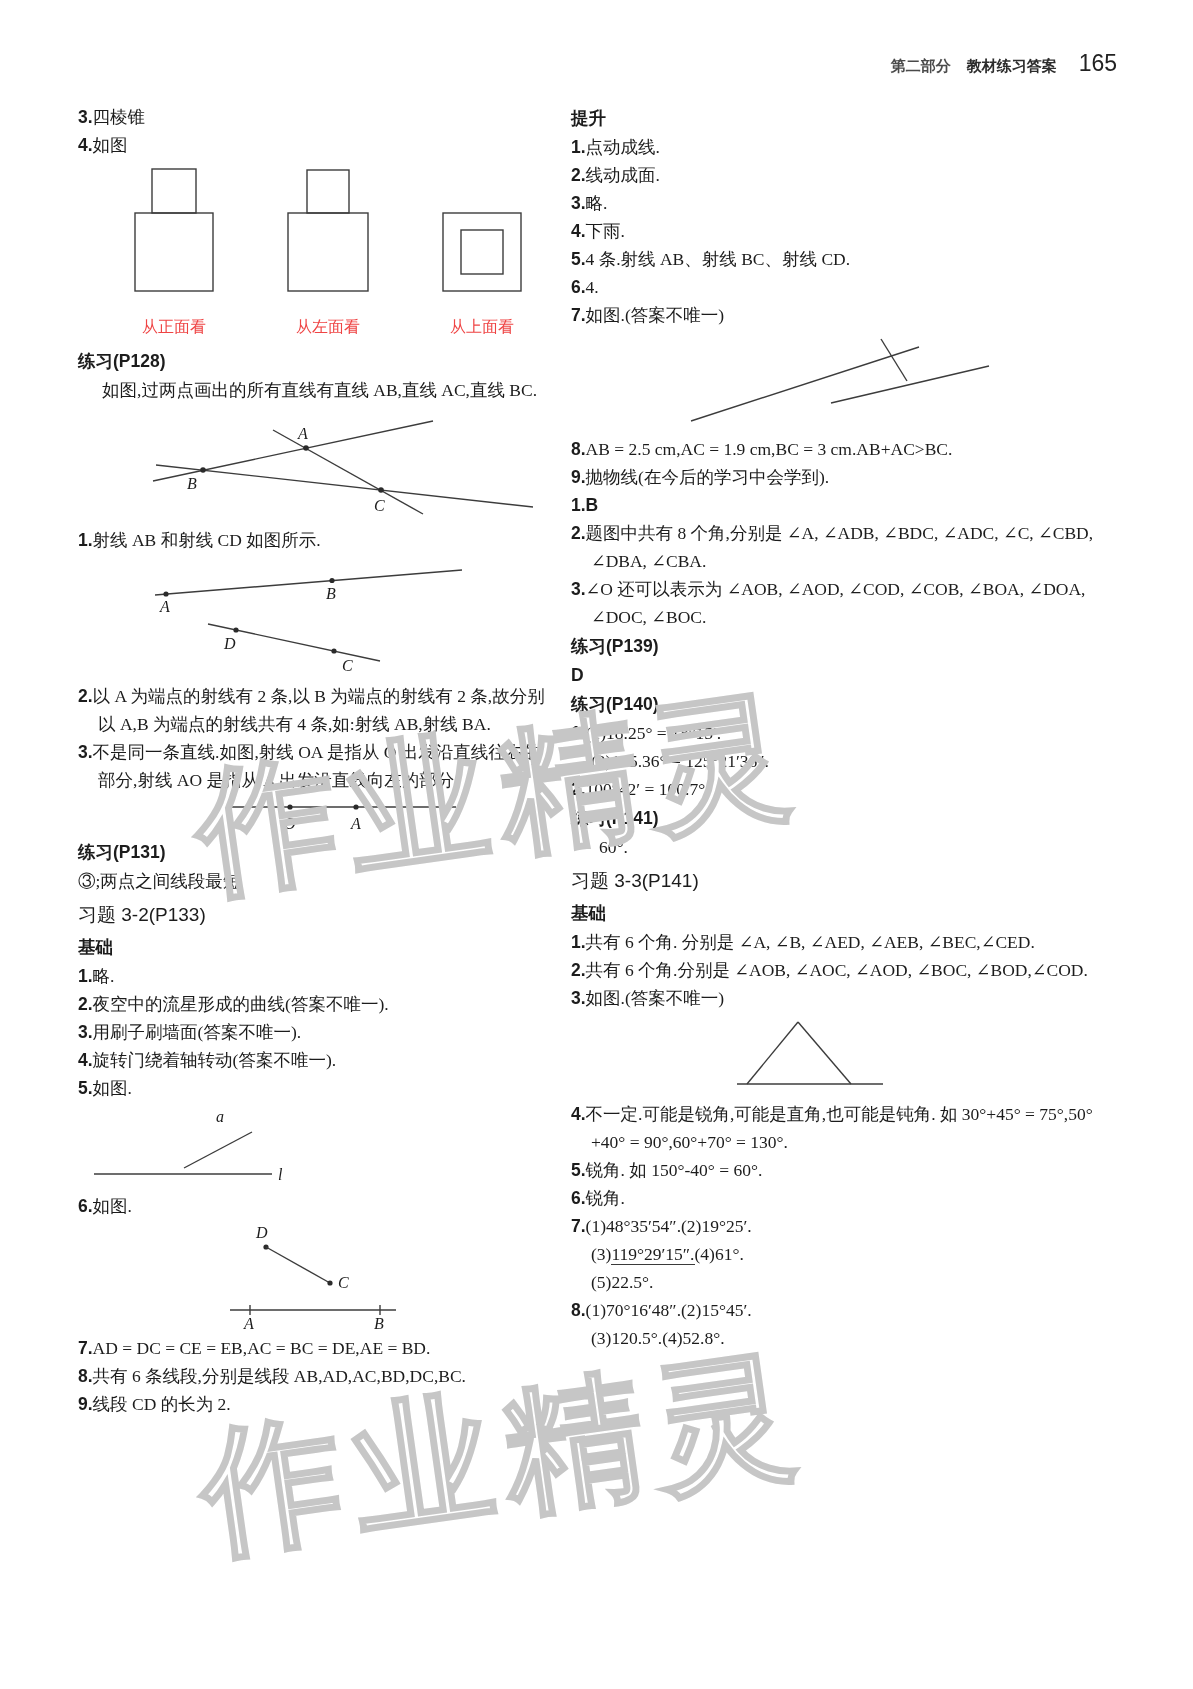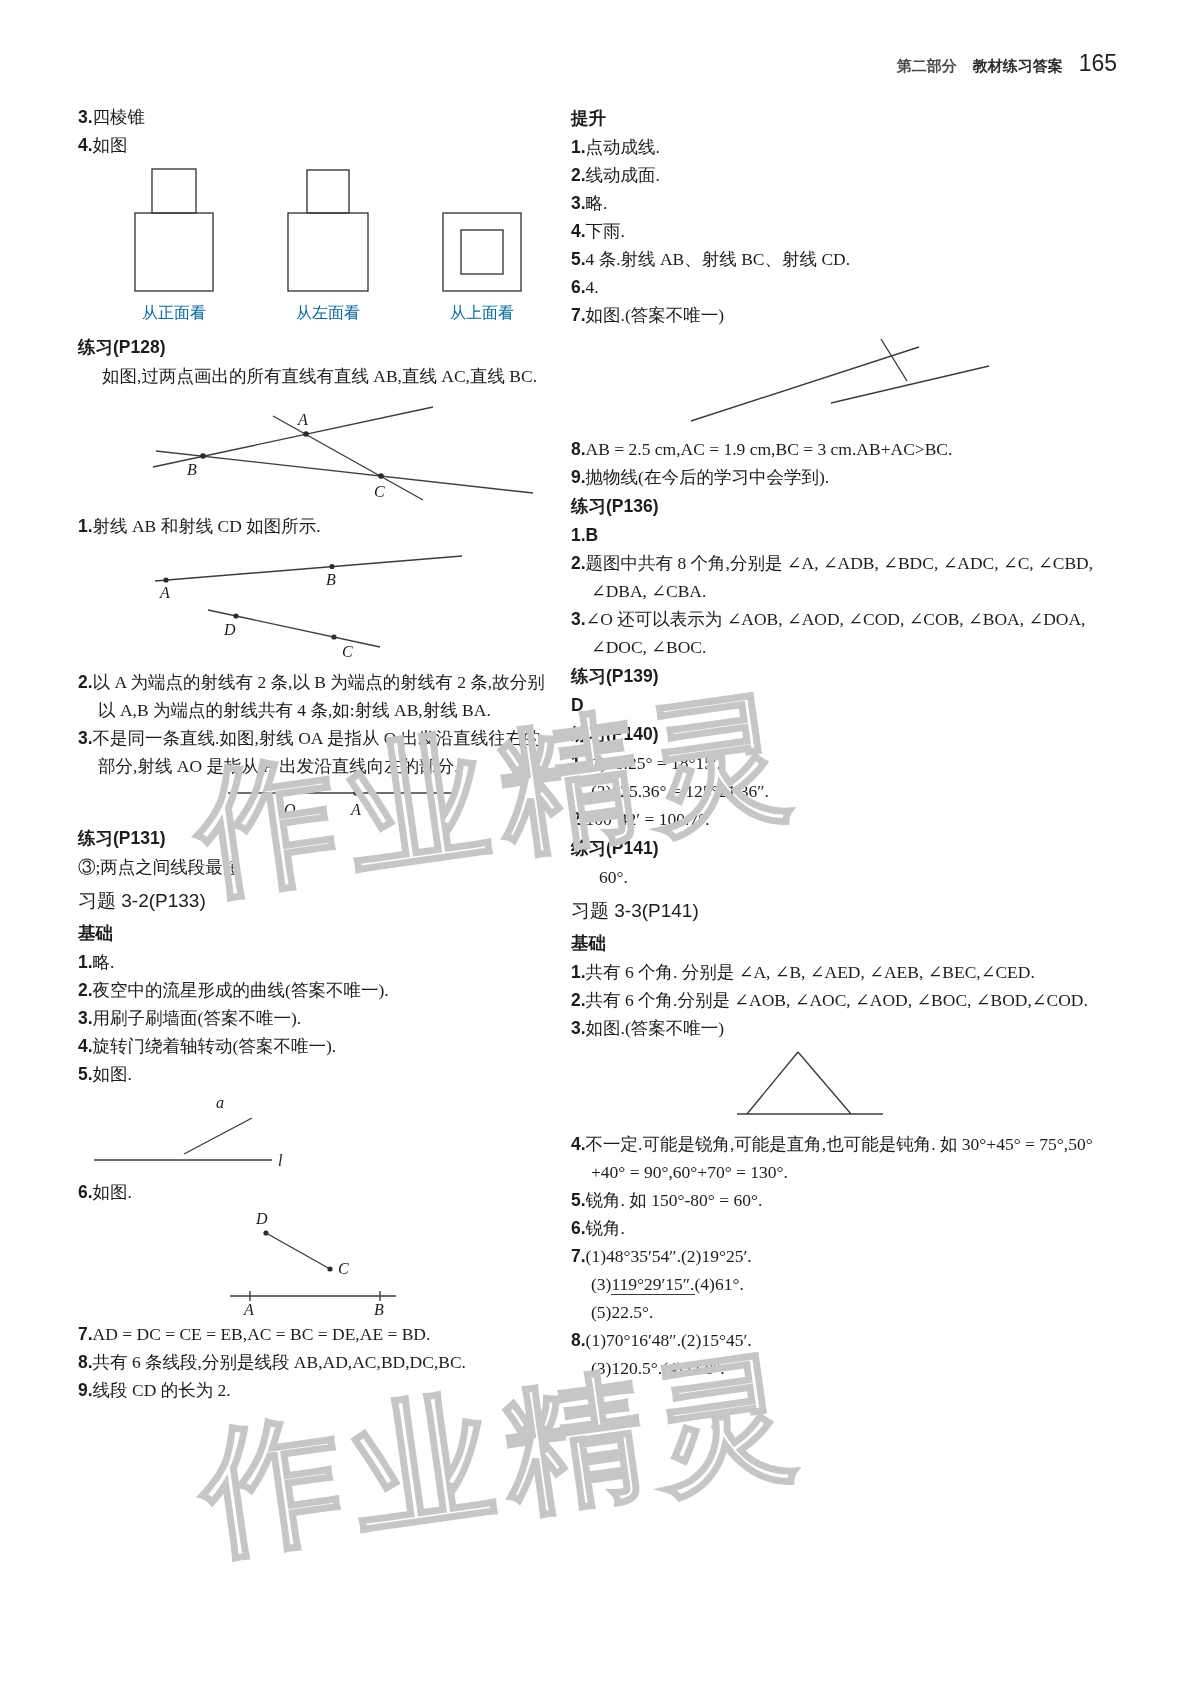--- a/index.html
+++ b/index.html
@@ -10,21 +10,21 @@
     color:#1c1c1c; overflow:hidden;padding-left:22px;
   }
   
   .page-header {
     position:absolute; top:50px; right:76px;
     display:flex; align-items:baseline; gap:16px;
     font-family:"Liberation Sans","DejaVu Sans",sans-serif;
   }
   .ph-section { font-size:15px; font-weight:700; color:#4a4a4a; }
   .ph-title   { font-size:15px; font-weight:700; color:#2c2c2c; }
-  .ph-num     { font-size:23px; font-weight:400; color:#222; }
+  .ph-num     { font-size:23px; font-weight:400; color:#222; margin-left:6px; }
   
   .col { position:absolute; top:103px; font-size:17.5px; line-height:28px; }
   .col-left  { left:78px;  width:472px; }
   .col-right { left:571px; width:552px; }
   
   .item { padding-left:20px; text-indent:-20px; }
   .item .num { font-weight:700; font-family:"Liberation Sans","DejaVu Sans",sans-serif; }
   .item.cont { text-indent:0; }
   .para-ind { padding-left:24px; }
   .h-ex  { font-family:"Liberation Sans","DejaVu Sans",sans-serif; font-weight:700; font-size:17.5px; margin:1px 0; }
@@ -33,21 +33,21 @@
   .ans-line { }
   .bold { font-weight:700; font-family:"Liberation Sans","DejaVu Sans",sans-serif; }
   .underline { border-bottom:1.5px solid #3a3a3a; }
   
   svg.fig { display:block; }
   .ln  { fill:none; stroke:#3c3c3c; stroke-width:1.4; }
   .dot { fill:#2b2b2b; stroke:none; }
   .lbl { font-family:"Liberation Serif","DejaVu Serif",serif; font-style:italic; font-size:16px; fill:#1c1c1c; }
   .views-row { display:flex; gap:58px; margin:8px 0 8px 48px; }
   .view { text-align:center; }
-  .caption { font-size:16px; line-height:24px; margin-top:0; color:#0369a1; }
+  .caption { font-size:16px; line-height:24px; margin-top:14px; color:#ef4444; }
   
   .watermark {
     position:absolute; z-index:5; pointer-events:none; user-select:none;
     font-family:"Liberation Sans","DejaVu Sans",sans-serif;
     font-size:140px; font-weight:700; letter-spacing:12px; white-space:nowrap;
     color:#d4d4d4;
     -webkit-text-fill-color:transparent;
     -webkit-text-stroke:2.5px #c6c6c6;
     transform:rotate(-8deg);
   }
@@ -192,21 +192,20 @@
 
     <svg class="fig" width="330" height="96" style="margin:4px 0 6px 110px">
       <line class="ln" x1="10" y1="88" x2="238" y2="14"></line>
       <line class="ln" x1="150" y1="70" x2="308" y2="33"></line>
       <line class="ln" x1="200" y1="6" x2="226" y2="48"></line>
     </svg>
 
     <div class="item"><b class="num">8.</b><span>AB = 2.5 cm,AC = 1.9 cm,BC = 3 cm.AB+AC&gt;BC.</span></div>
     <div class="item"><b class="num">9.</b><span>抛物线(在今后的学习中会学到).</span></div>
 
-    <div class="h-ex">练习(P136)</div>
     <div class="item"><b class="num">1.</b><span class="bold">B</span></div>
     <div class="item"><b class="num">2.</b><span>题图中共有 8 个角,分别是 ∠A, ∠ADB, ∠BDC, ∠ADC, ∠C, ∠CBD, ∠DBA, ∠CBA.</span></div>
     <div class="item"><b class="num">3.</b><span>∠O 还可以表示为 ∠AOB, ∠AOD, ∠COD, ∠COB, ∠BOA, ∠DOA, ∠DOC, ∠BOC.</span></div>
 
     <div class="h-ex">练习(P139)</div>
     <div class="ans-line bold">D</div>
 
     <div class="h-ex">练习(P140)</div>
     <div class="item"><b class="num">1.</b><span>(1)18.25° = 18°15′.</span></div>
     <div class="item cont"><span>(2)125.36° = 125°21′36″.</span></div>
@@ -222,21 +221,21 @@
     <div class="item"><b class="num">2.</b><span>共有 6 个角.分别是 ∠AOB, ∠AOC, ∠AOD, ∠BOC, ∠BOD,∠COD.</span></div>
     <div class="item"><b class="num">3.</b><span>如图.(答案不唯一)</span></div>
 
     <svg class="fig" width="190" height="78" style="margin:4px 0 6px 160px">
       <line class="ln" x1="67" y1="6" x2="16" y2="68"></line>
       <line class="ln" x1="67" y1="6" x2="120" y2="68"></line>
       <line class="ln" x1="6" y1="68" x2="152" y2="68"></line>
     </svg>
 
     <div class="item"><b class="num">4.</b><span>不一定.可能是锐角,可能是直角,也可能是钝角. 如 30°+45° = 75°,50°+40° = 90°,60°+70° = 130°.</span></div>
-    <div class="item"><b class="num">5.</b><span>锐角. 如 150°-80° = 60°.</span></div>
+    <div class="item"><b class="num">5.</b><span>锐角. 如 150°-40° = 60°.</span></div>
     <div class="item"><b class="num">6.</b><span>锐角.</span></div>
 
     <div class="item"><b class="num">7.</b><span>(1)48°35′54″.(2)19°25′.</span></div>
     <div class="item cont"><span>(3)</span><span class="underline">119°29′15″.</span><span>(4)61°.</span></div>
     <div class="item cont"><span>(5)22.5°.</span></div>
 
     <div class="item"><b class="num">8.</b><span>(1)70°16′48″.(2)15°45′.</span></div>
     <div class="item cont"><span>(3)120.5°.(4)52.8°.</span></div>
 
   </div>

